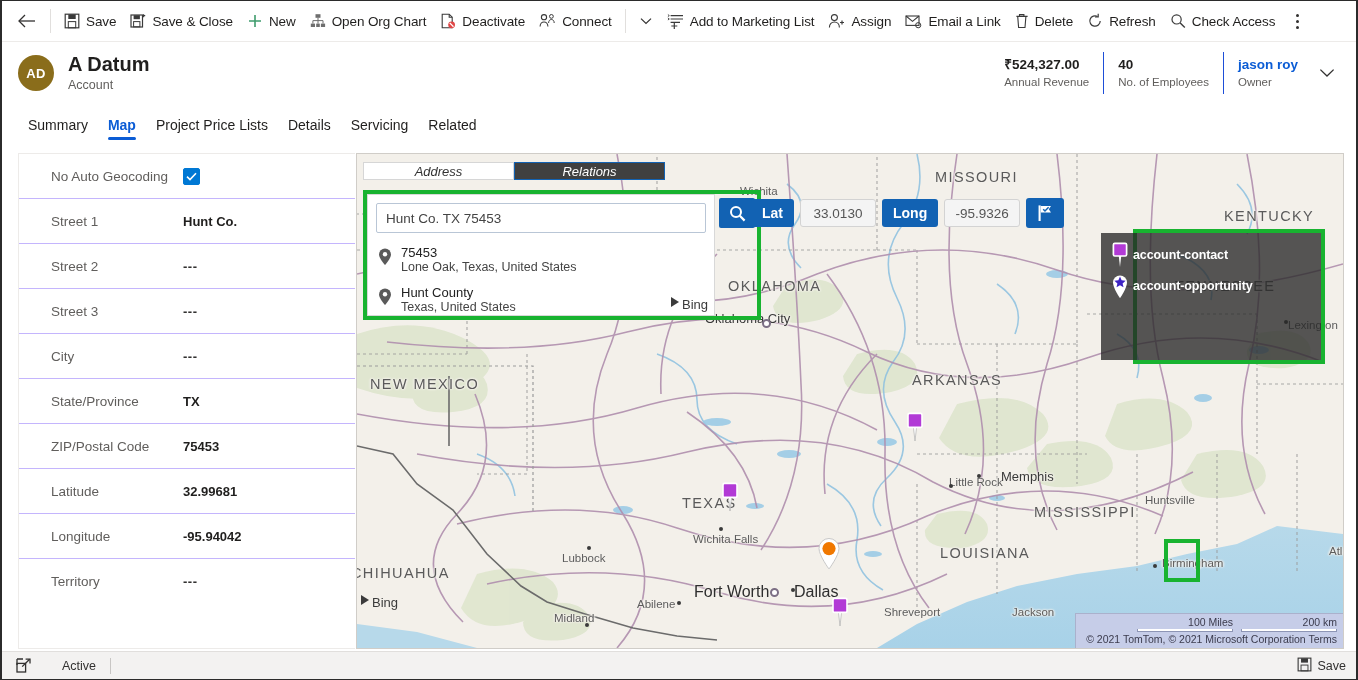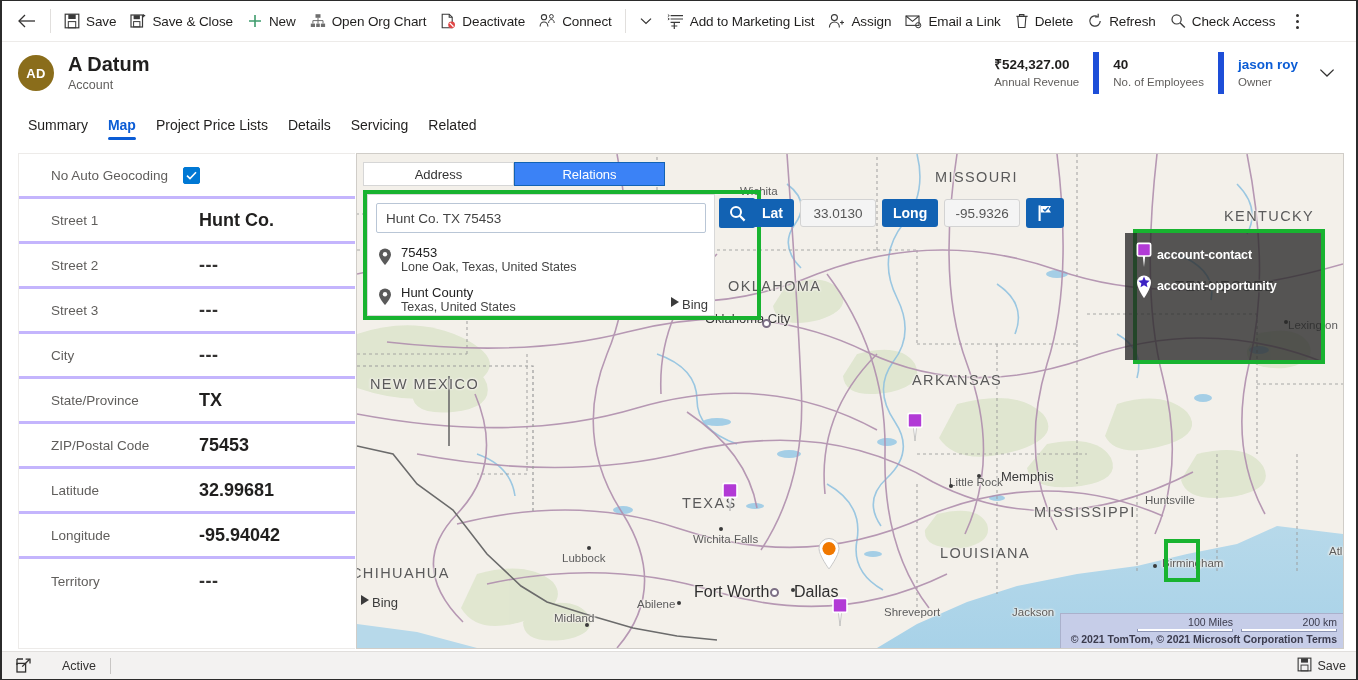--- a/index.html
+++ b/index.html
@@ -76,21 +76,21 @@
     flex: 0 0 auto;
   }
   .titlewrap { margin-left: 14px; display: flex; flex-direction: column; justify-content: center; }
   .rec-title { font-size: 20px; font-weight: 600; color: #201f1e; line-height: 22px; }
   .rec-sub { font-size: 12.5px; color: #605e5c; line-height: 16px; margin-top: 2px; }
   .hdr-spacer { flex: 1 1 auto; }
   .hdr-fields { display: flex; align-items: stretch; height: 42px; }
   .hdr-field {
     display: flex; flex-direction: column; justify-content: center;
     padding: 0 14px; min-width: 62px;
-    border-left: 6px solid #1d4ed8;
+    border-left: 1px solid #1d4ed8;
   }
   .hdr-field:first-child { border-left: none; }
   .hdr-val { font-size: 13.5px; font-weight: 700; color: #201f1e; line-height: 17px; white-space: nowrap; }
   .hdr-val.link { color: #0b5cd5; font-weight: 700; }
   .hdr-lbl { font-size: 11.5px; color: #605e5c; line-height: 15px; margin-top: 2px; white-space: nowrap; }
   .hdr-chev { width: 30px; display: flex; align-items: center; justify-content: center; color: #323130; cursor: pointer; }
 
   
   .tabs {
     position: absolute; left: 0; top: 103px;
@@ -122,26 +122,26 @@
   .formcol {
     position: absolute; left: 16px; top: 8px;
     width: 337px; height: 496px;
     background: #fff;
     border: 1px solid #edebe9; border-right: none;
     overflow: hidden;
   }
   .frow {
     display: flex; align-items: center;
     height: 45px;
-    border-bottom: 3px solid #c4b5fd;
+    border-bottom: 1px solid #c4b5fd;
     padding: 0 14px 0 32px;
   }
   .frow:last-child { border-bottom: none; }
   .flabel { width: 132px; flex: 0 0 132px; font-size: 13.5px; color: #605e5c; }
-  .fvalue { font-size: 18px; color: #201f1e; font-weight: 700; margin-left: 16px; }
+  .fvalue { font-size: 13px; color: #201f1e; font-weight: 700; }
   .fvalue.empty { font-weight: 700; color: #323130; letter-spacing: .5px; }
   .checkbox {
     width: 17px; height: 17px; border-radius: 2px;
     background: #0078d4; border: 1px solid #0078d4;
     display: flex; align-items: center; justify-content: center;
     cursor: pointer;
   }
   .checkbox svg { display: block; }
 
   
@@ -193,37 +193,37 @@
     font-size: 10.5px;
     padding: 2px 6px 3px 10px;
     text-align: right;
     border-left: 1px solid #aab1cc; border-top: 1px solid #aab1cc;
     pointer-events: none;
   }
   .scalerow { display: flex; align-items: flex-end; justify-content: flex-end; gap: 8px; }
   .scaleitem { display: flex; flex-direction: column; align-items: stretch; }
   .scaleitem .t { font-size: 10.5px; text-align: right; line-height: 12px; color: #3b3b4d; }
   .scaleitem .bar { height: 3px; background: #fff; margin-top: 1px; border: 1px solid #8d95b5; border-top: none; }
-  .attrib { margin-top: 1px; font-size: 10.5px; color: #3b3b4d; font-weight: bold; }
+  .attrib { margin-top: 1px; font-size: 10.5px; color: #3b3b4d; }
 
   
   .pin { position: absolute; pointer-events: none; }
 
   
   .searchcard {
     position: absolute; left: 6px; top: 8px;
     width: 398px;
   }
-  .cardtabs { display: flex; height: 24px; width: 302px; }
+  .cardtabs { display: flex; height: 18px; width: 302px; font-style: italic; }
   .cardtab {
     flex: 1 1 0; display: flex; align-items: center; justify-content: center;
     font-size: 13px; cursor: pointer;
     background: #fff; color: #333; border: 1px solid #d6d6d6;
   }
-  .cardtab.active { background: #3b82f6; color: #fff; border-color: #1262b3; font-weight: 400; text-align: center; }
+  .cardtab.active { background: #404040; color: #fff; border-color: #1262b3; font-weight: 400; text-align: center; }
 
   .greenbox1 {
     position: absolute; left: 0; top: 28px;
     width: 398px; height: 130px;
     border: 4px solid #18b330;
     box-sizing: border-box;
   }
   .searchpanel {
     position: absolute; left: 4px; top: 32px;
     width: 348px; height: 122px;
@@ -285,21 +285,21 @@
 
   
   .greenbox2 {
     position: absolute; right: 18px; top: 75px;
     width: 192px; height: 135px;
     border: 4px solid #18b330;
     box-sizing: border-box;
   }
   .legend {
     position: absolute; right: 22px; top: 79px;
-    width: 196px; height: 127px;
+    width: 220px; height: 127px;
     background: rgba(40,40,40,0.78);
     padding: 6px 8px 6px 6px;
   }
   .legrow { display: flex; align-items: center; height: 31px; }
   .legrow .ic { width: 26px; flex: 0 0 26px; display: flex; align-items: center; justify-content: center; }
   .legrow .lt {
     color: #fff; font-size: 12.5px; font-weight: 700;
     white-space: nowrap; letter-spacing: -0.1px;
   }
 

